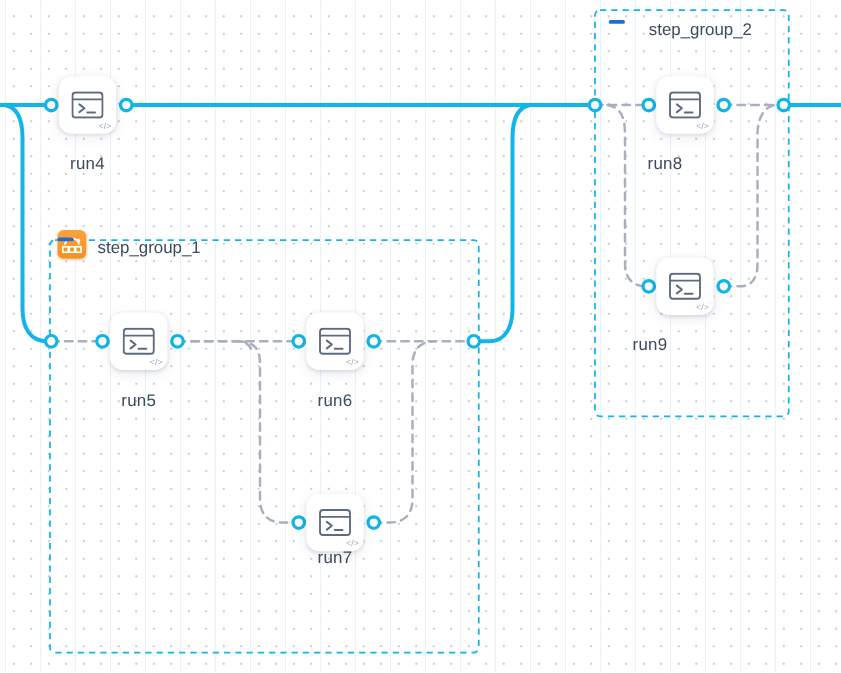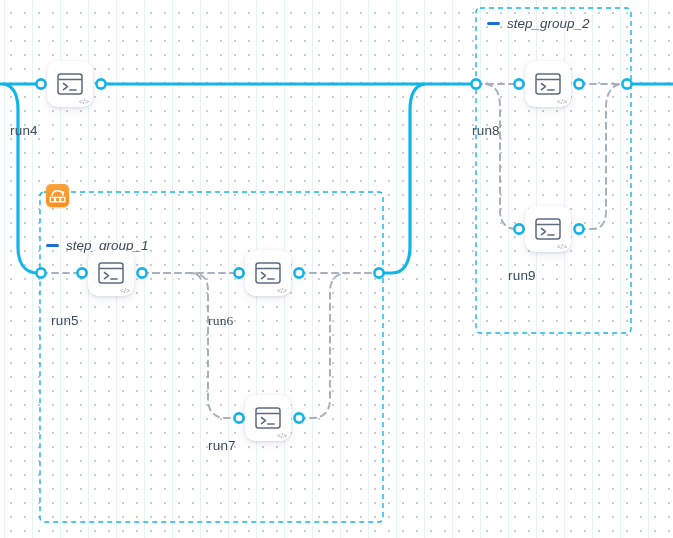--- a/index.html
+++ b/index.html
@@ -27,26 +27,26 @@
     background:#fff;border-radius:10px;
     box-shadow:0 1px 3px rgba(40,60,90,.13),0 3px 10px rgba(40,60,90,.09);
     display:flex;align-items:center;justify-content:center;
     cursor:pointer;
   }
   .node .corner{
     position:absolute;right:4px;bottom:2px;
     font-size:7px;color:#9aa4b2;line-height:1;font-family:"Liberation Sans",sans-serif;
   }
   .nlabel{
-    position:absolute;text-align:left;width:120px;
+    position:absolute;text-align:center;width:120px;
     font-size:13.5px;color:#3d4b5c;letter-spacing:.2px;white-space:nowrap;
   }
   .glabel{
-    position:absolute;display:flex;align-items:center;gap:7px;
-    font-size:13.5px;color:#3d4b5c;white-space:nowrap;cursor:pointer;font-style:italic;
+    position:absolute;display:flex;align-items:flex-start;gap:19px;
+    font-size:13.5px;color:#3d4b5c;white-space:nowrap;cursor:pointer;
   }
   .collapse{display:block;width:13px;height:2.5px;background:#1b6fd4;border-radius:2px;}
   .badge{
     position:absolute;width:23px;height:23px;border-radius:5px;
     background:linear-gradient(#fba23c,#f7901e);
     box-shadow:0 1px 2px rgba(180,110,20,.35);
     cursor:pointer;
   }
 </style>
 </head>
@@ -108,21 +108,21 @@
 <div class="badge" style="left:46px;top:184px;">
   <svg width="23" height="23" viewBox="0 0 23 23">
     <path d="M6 11.2 A5.6 5.6 0 0 1 17 11.2" fill="none" stroke="#fff" stroke-width="1.5" stroke-linecap="round"></path>
     <path d="M16.2 7.6 l1.4 .6 -.5 1.5" fill="none" stroke="#fff" stroke-width="1.3" stroke-linecap="round" stroke-linejoin="round"></path>
     <rect x="4.2" y="13.4" width="4.4" height="4.4" fill="none" stroke="#fff" stroke-width="1.3"></rect>
     <rect x="9.4" y="13.4" width="4.4" height="4.4" fill="none" stroke="#fff" stroke-width="1.3"></rect>
     <rect x="14.6" y="13.4" width="4.2" height="4.4" fill="none" stroke="#fff" stroke-width="1.3"></rect>
   </svg>
 </div>
 
-<div class="glabel" style="left:46px;top:190px;margin-top:48px;">
+<div class="glabel" style="left:46px;top:190px;">
   <span class="collapse"></span>
   <span>step_group_1</span>
 </div>
 
 <div class="glabel" style="left:487px;top:16px;">
   <span class="collapse"></span>
   <span>step_group_2</span>
 </div>
 
 <div class="node" style="left:47px;top:61px;">
@@ -149,21 +149,21 @@
 
 <div class="node" style="left:245px;top:250px;">
   <svg width="26" height="22" viewBox="0 0 26 22">
     <rect x="1" y="1" width="24" height="20" rx="2.5" fill="none" stroke="#5c6b80" stroke-width="1.5"></rect>
     <line x1="1" y1="6.5" x2="25" y2="6.5" stroke="#5c6b80" stroke-width="1.5"></line>
     <path d="M6.5 10.5 L10.5 13.6 L6.5 16.7" fill="none" stroke="#5c6b80" stroke-width="1.6" stroke-linecap="round" stroke-linejoin="round"></path>
     <line x1="12.8" y1="17" x2="19" y2="17" stroke="#5c6b80" stroke-width="1.6" stroke-linecap="round"></line>
   </svg>
   <span class="corner">&lt;/&gt;</span>
 </div>
-<div class="nlabel" style="left:208px;top:313px;font-family:Liberation Serif, serif;">run6</div>
+<div class="nlabel" style="left:208px;top:313px;">run6</div>
 
 <div class="node" style="left:245px;top:395px;">
   <svg width="26" height="22" viewBox="0 0 26 22">
     <rect x="1" y="1" width="24" height="20" rx="2.5" fill="none" stroke="#5c6b80" stroke-width="1.5"></rect>
     <line x1="1" y1="6.5" x2="25" y2="6.5" stroke="#5c6b80" stroke-width="1.5"></line>
     <path d="M6.5 10.5 L10.5 13.6 L6.5 16.7" fill="none" stroke="#5c6b80" stroke-width="1.6" stroke-linecap="round" stroke-linejoin="round"></path>
     <line x1="12.8" y1="17" x2="19" y2="17" stroke="#5c6b80" stroke-width="1.6" stroke-linecap="round"></line>
   </svg>
   <span class="corner">&lt;/&gt;</span>
 </div>
@@ -182,13 +182,13 @@
 
 <div class="node" style="left:525px;top:206px;">
   <svg width="26" height="22" viewBox="0 0 26 22">
     <rect x="1" y="1" width="24" height="20" rx="2.5" fill="none" stroke="#5c6b80" stroke-width="1.5"></rect>
     <line x1="1" y1="6.5" x2="25" y2="6.5" stroke="#5c6b80" stroke-width="1.5"></line>
     <path d="M6.5 10.5 L10.5 13.6 L6.5 16.7" fill="none" stroke="#5c6b80" stroke-width="1.6" stroke-linecap="round" stroke-linejoin="round"></path>
     <line x1="12.8" y1="17" x2="19" y2="17" stroke="#5c6b80" stroke-width="1.6" stroke-linecap="round"></line>
   </svg>
   <span class="corner">&lt;/&gt;</span>
 </div>
-<div class="nlabel" style="left:508px;top:268px;">run9</div>
+<div class="nlabel" style="left:460px;top:268px;">run9</div>
 
 </body></html>

